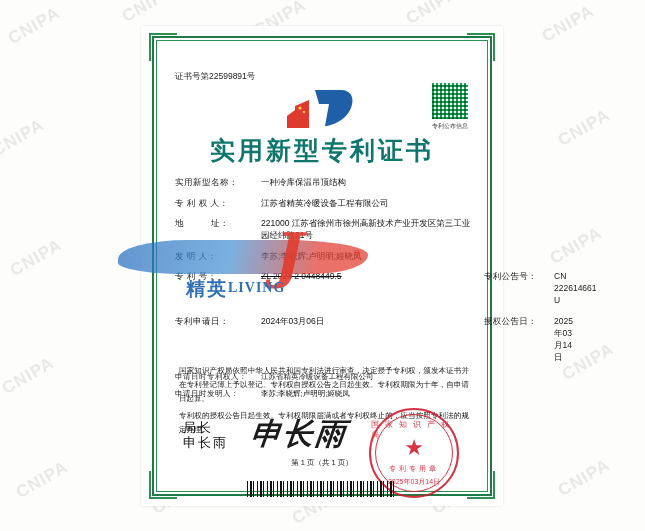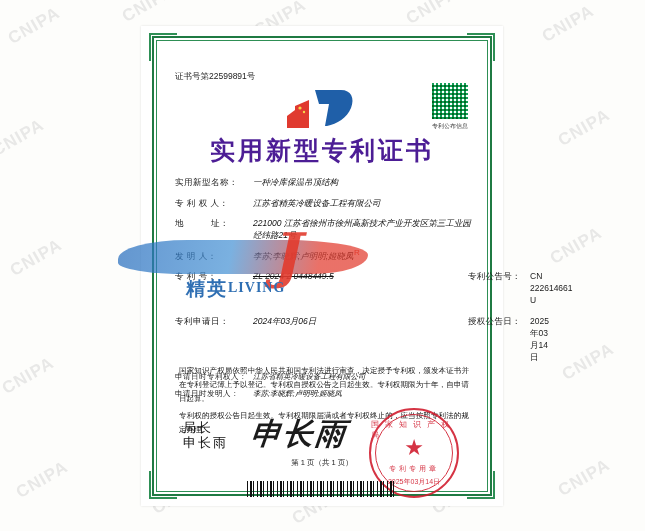--- a/index.html
+++ b/index.html
@@ -117,48 +117,48 @@
 
   .title {
     position: absolute;
     left: 0;
     right: 0;
     top: 108px;
     text-align: center;
     font-size: 25px;
     font-weight: bold;
     letter-spacing: 3px;
-    color: #4c1d95;
+    color: #0f766e;
     font-family: "DejaVu Sans", sans-serif;
   }
 
   
   .fields {
     position: absolute;
     left: 34px;
     right: 30px;
     top: 150px;
     font-size: 8.5px;
     color: #1a1a1a;
   }
   .row {
     display: flex;
     align-items: baseline;
     margin-bottom: 8.5px;
     line-height: 12px;
+    gap: 8px;
   }
   .row .lbl {
     width: 78px;
     flex: 0 0 78px;
     letter-spacing: 0.5px;
   }
   .row .val {
     flex: 1 1 auto;
     color: #111;
-    font-style: italic;
   }
   .row.split .val {
     flex: 0 0 175px;
   }
   .row.split .lbl2 {
     flex: 0 0 62px;
     letter-spacing: 0.3px;
     margin-left: 40px;
   }
   .row.split .val2 {

